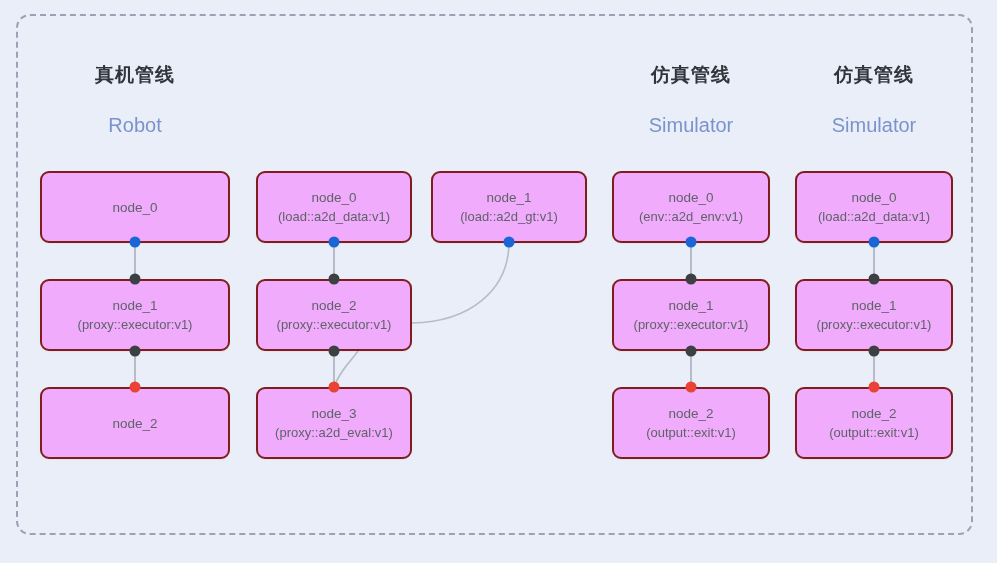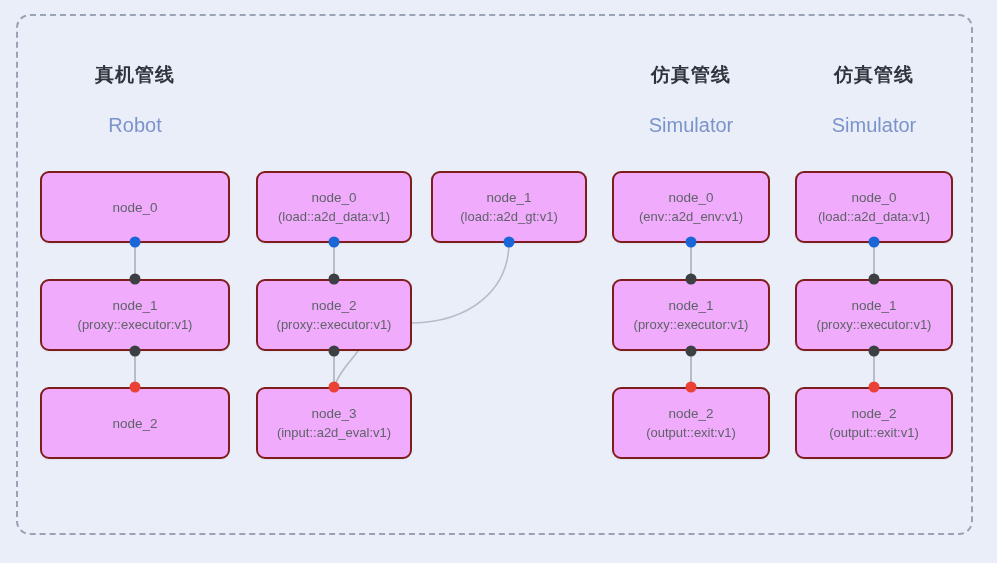--- a/index.html
+++ b/index.html
@@ -155,21 +155,21 @@
   <div class="node-card" style="left:431px; top:171px; width:156px; height:72px;">
     <div class="node-name">node_1</div>
     <div class="node-type">(load::a2d_gt:v1)</div>
   </div>
   <div class="node-card" style="left:256px; top:279px; width:156px; height:72px;">
     <div class="node-name">node_2</div>
     <div class="node-type">(proxy::executor:v1)</div>
   </div>
   <div class="node-card" style="left:256px; top:387px; width:156px; height:72px;">
     <div class="node-name">node_3</div>
-    <div class="node-type">(input::a2d_eval:v1)</div>
+    <div class="node-type">(proxy::a2d_eval:v1)</div>
   </div>
   <div class="port port-out-blue" style="left:334px; top:242px;"></div>
   <div class="port port-out-blue" style="left:509px; top:242px;"></div>
   <div class="port port-black" style="left:334px; top:279px;"></div>
   <div class="port port-black" style="left:334px; top:351px;"></div>
   <div class="port port-red" style="left:334px; top:387px;"></div>
 
   <div class="link-line" style="left:691px; top:242px; height:37px;"></div>
   <div class="link-line" style="left:691px; top:351px; height:36px;"></div>
 

